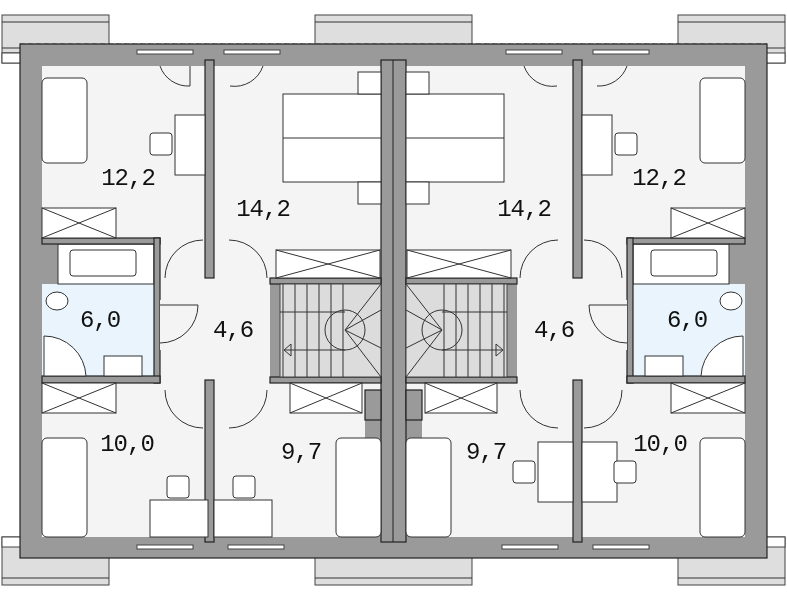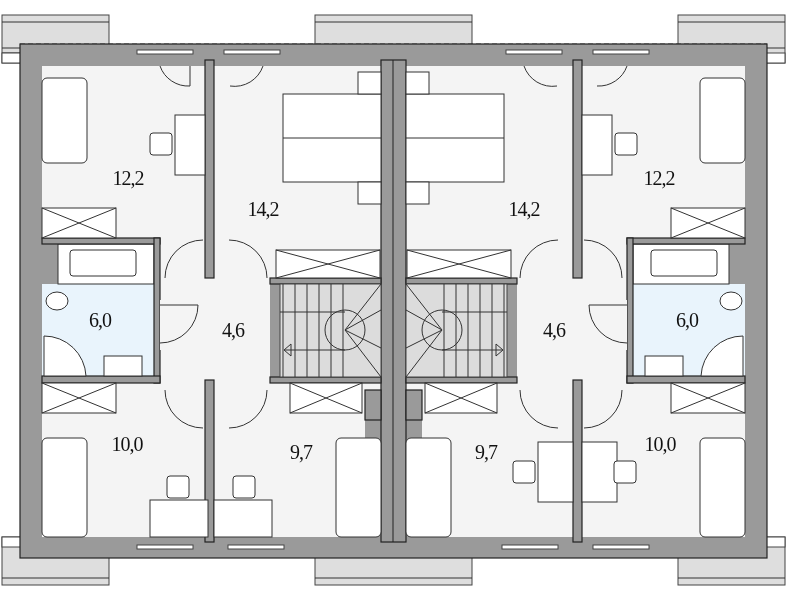--- a/index.html
+++ b/index.html
@@ -6,21 +6,21 @@
   body{width:787px;height:600px;overflow:hidden;position:relative;font-family:"Liberation Sans","DejaVu Sans",sans-serif;}
   #plan{position:absolute;left:0;top:0;width:787px;height:600px;}
   .wall{fill:#9a9a9a;stroke:#222;stroke-width:1.2;}
   .floor{fill:#f4f4f4;}
   .bath{fill:#e9f4fc;}
   .furn{fill:#ffffff;stroke:#333;stroke-width:1;}
   .line{fill:none;stroke:#333;stroke-width:1;}
   .dash{fill:none;stroke:#555;stroke-width:1;stroke-dasharray:5 3;}
   .balc{fill:#dedede;stroke:#444;stroke-width:1;}
   .stair{fill:#dcdcdc;stroke:#444;stroke-width:1;}
-  .label{position:absolute;font-family:Liberation Serif, serif;font-size:20px;color:#111;letter-spacing:-1px;transform:translate(-50%,-50%);white-space:nowrap;text-align:right;}
+  .label{position:absolute;font-family:Liberation Mono, monospace;font-size:24px;color:#111;letter-spacing:-1px;transform:translate(-50%,-50%);white-space:nowrap;text-align:right;}
 </style>
 </head>
 <body>
 
 <svg id="plan" viewBox="0 0 787 600" xmlns="http://www.w3.org/2000/svg">
 
   <g>
     <rect class="balc" x="2" y="15" width="107" height="48"></rect>
     <line class="line" x1="2" y1="22" x2="109" y2="22"></line>
     <line class="line" x1="2" y1="48" x2="109" y2="48"></line>

